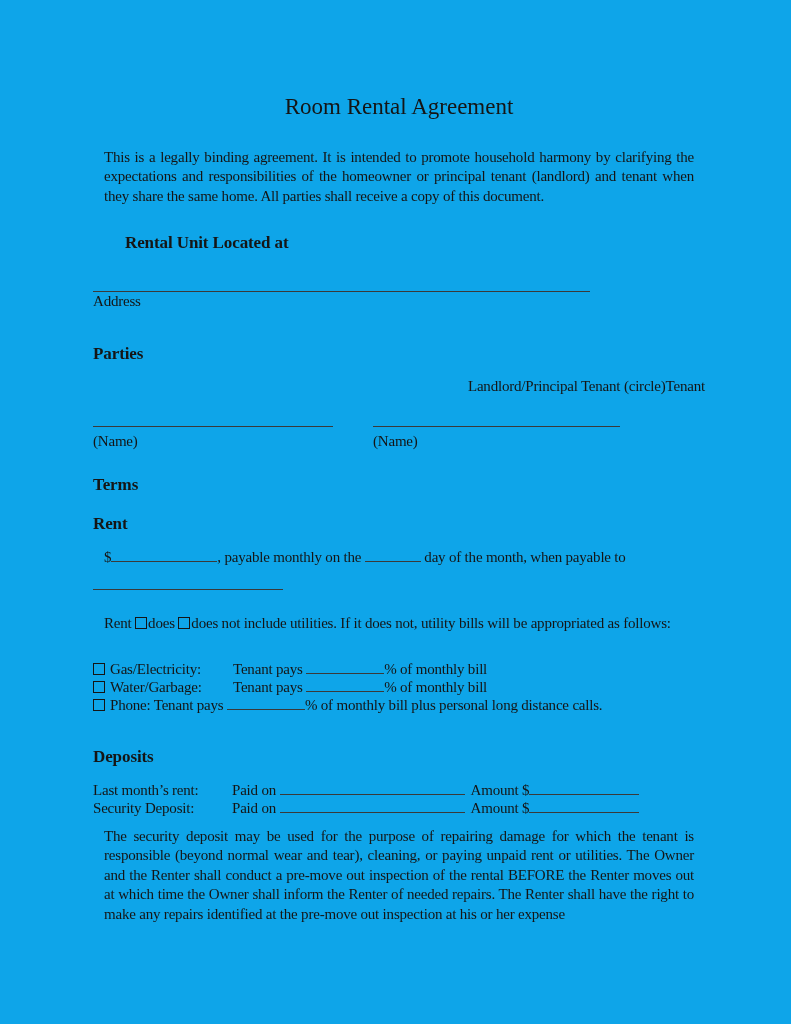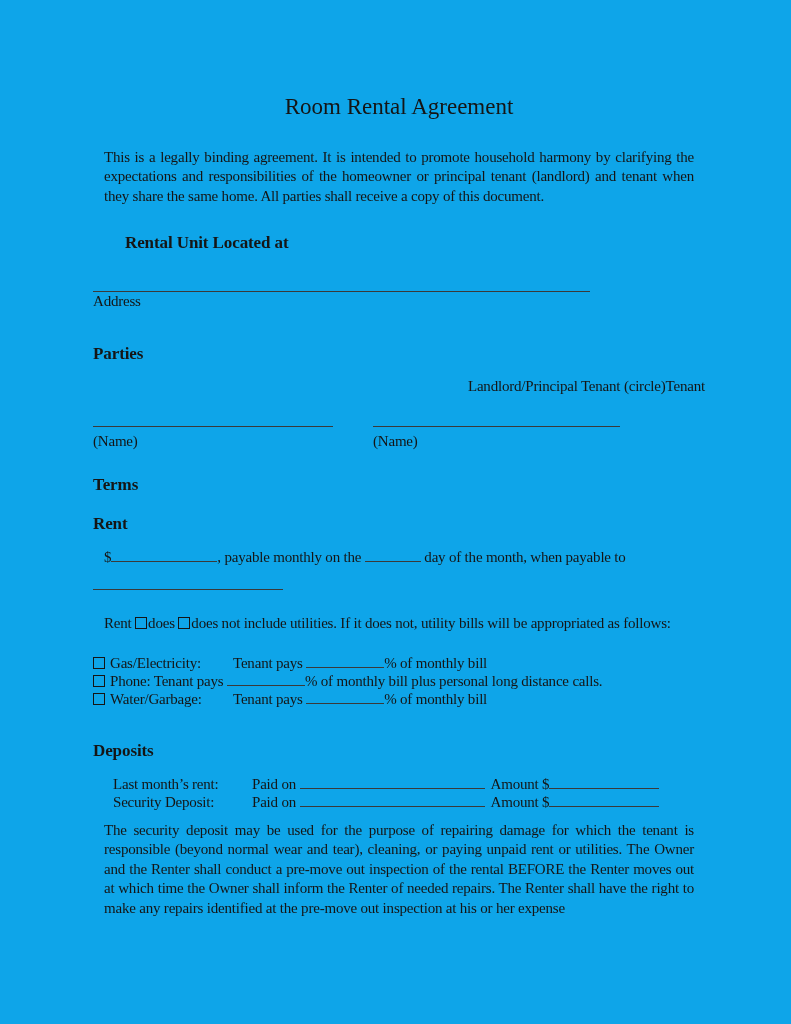--- a/index.html
+++ b/index.html
@@ -91,27 +91,27 @@
   .checkbox {
     display: inline-block;
     width: 10px;
     height: 10px;
     border: 1.5px solid #151515;
     vertical-align: -1px;
   }
   .cb-tight { margin-right: 1px; }
   .cb-gap { margin-right: 5px; }
 
-  .util-rows { margin-top: 20px; }
+  .util-rows { margin-top: 26px; }
   .util-row { line-height: 18px; white-space: nowrap; }
   .util-first-col { display: inline-block; width: 140px; }
   .util-blank { width: 78px; }
 
   .deposit-rows { margin-top: 14px; }
-  .deposit-row { line-height: 18px; white-space: nowrap; margin-left: 20px; }
+  .deposit-row { line-height: 18px; white-space: nowrap; }
   .dep-label-col { display: inline-block; width: 139px; }
   .dep-paid-blank { width: 185px; margin-right: 6px; }
   .dep-amount-blank { width: 110px; }
 
   .clause { margin-top: 10px; line-height: 19.5px; }
 </style>
 </head>
 <body>
 
 <div class="page">
@@ -142,24 +142,24 @@
     <p class="rent-line"><span>$</span><span class="blank-inline rent-amount-blank"></span><span>, payable monthly on the</span> <span class="blank-inline rent-day-blank"></span> <span>day of the month, when payable to</span></p>
     <span class="rent-payee-blank"></span>
 
     <p class="para utilities-lead"><span>Rent</span> <span class="checkbox cb-tight"></span><span>does</span> <span class="checkbox cb-tight"></span><span>does not</span> <span>include utilities. If it does not, utility bills will be appropriated as follows:</span></p>
 
     <div class="util-rows">
       <div class="util-row">
         <span class="util-first-col"><span class="checkbox cb-gap"></span><span>Gas/Electricity:</span></span><span>Tenant pays</span> <span class="blank-inline util-blank"></span><span>% of monthly bill</span>
       </div>
       <div class="util-row">
-        <span class="checkbox cb-gap"></span><span>Phone: Tenant pays</span> <span class="blank-inline util-blank"></span><span>% of monthly bill plus personal long distance calls.</span>
+        <span class="util-first-col"><span class="checkbox cb-gap"></span><span>Water/Garbage:</span></span><span>Tenant pays</span> <span class="blank-inline util-blank"></span><span>% of monthly bill</span>
       </div>
       <div class="util-row">
-        <span class="util-first-col"><span class="checkbox cb-gap"></span><span>Water/Garbage:</span></span><span>Tenant pays</span> <span class="blank-inline util-blank"></span><span>% of monthly bill</span>
+        <span class="checkbox cb-gap"></span><span>Phone: Tenant pays</span> <span class="blank-inline util-blank"></span><span>% of monthly bill plus personal long distance calls.</span>
       </div>
     </div>
 
     <div class="heading h-deposits">Deposits</div>
     <div class="deposit-rows">
       <div class="deposit-row">
         <span class="dep-label-col">Last month’s rent:</span><span>Paid on</span> <span class="blank-inline dep-paid-blank"></span><span>Amount $</span><span class="blank-inline dep-amount-blank"></span>
       </div>
       <div class="deposit-row">
         <span class="dep-label-col">Security Deposit:</span><span>Paid on</span> <span class="blank-inline dep-paid-blank"></span><span>Amount $</span><span class="blank-inline dep-amount-blank"></span>

